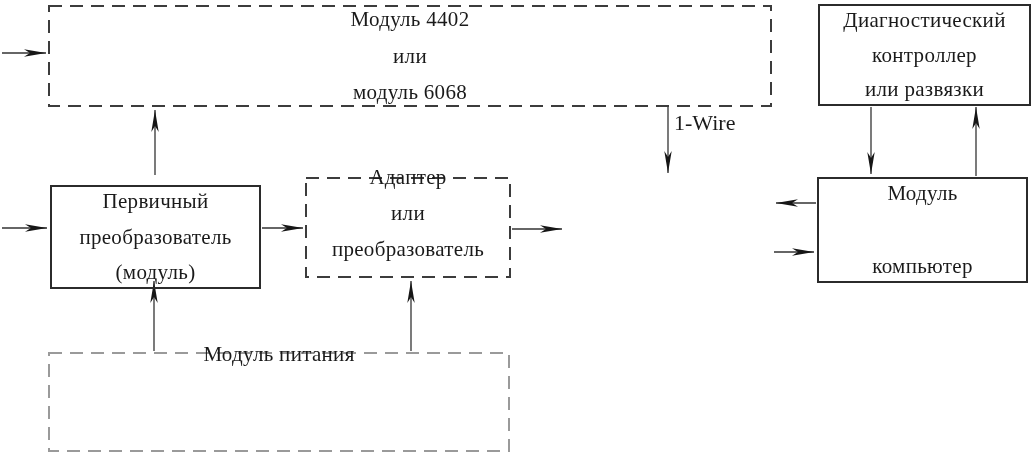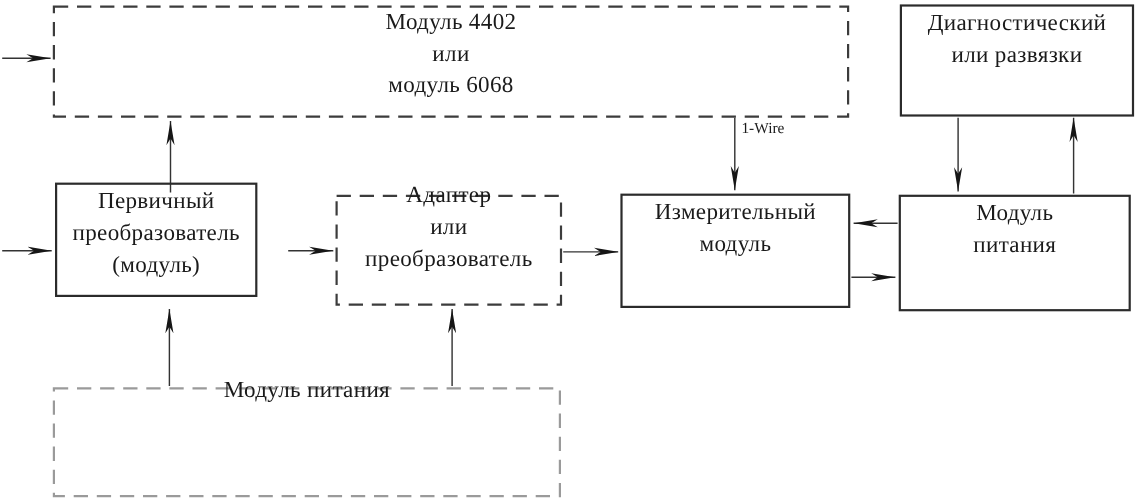--- a/index.html
+++ b/index.html
@@ -14,32 +14,32 @@
   .layer {
     position: absolute;
     left: 0; top: 0;
     width: 1034px; height: 457px;
   }
   .box {
     position: absolute;
     box-sizing: border-box;
     display: flex;
     flex-direction: column;
-    justify-content: flex-start;
+    justify-content: space-between;
     align-items: center;
     text-align: center;
     font-size: 21px;
     line-height: 29px;
     letter-spacing: 0.3px;
     color: var(--text, #1a1a1a);
   }
   .solid { border: 2px solid var(--box_border, #2b2b2b); }
   .wire-label {
     position: absolute;
-    font-size: 14px;
+    font-size: 22px;
     color: var(--text, #1a1a1a);
     white-space: nowrap;
   }
 </style>
 </head>
 <body>
 
 <div class="canvas">
 
   <svg class="layer" width="1034" height="457" viewBox="0 0 1034 457">
@@ -68,43 +68,40 @@
   </svg>
 
   <div class="box" style="left:48px;top:5px;width:724px;height:102px">
     <div>Модуль 4402</div>
     <div>или</div>
     <div>модуль 6068</div>
   </div>
 
   <div class="box solid" style="left:818px;top:4px;width:213px;height:102px">
     <div>Диагностический</div>
+    <div>контроллер</div>
     <div>или развязки</div>
   </div>
 
-  <div class="box solid" style="left:50px;top:166px;width:184px;height:104px">
+  <div class="box solid" style="left:50px;top:185px;width:211px;height:104px">
     <div>Первичный</div>
     <div>преобразователь</div>
     <div>(модуль)</div>
   </div>
 
   <div class="box" style="left:305px;top:163px;width:206px;height:101px">
     <div>Адаптер</div>
     <div>или</div>
     <div>преобразователь</div>
   </div>
 
-  <div class="box solid" style="left:564px;top:176px;width:209px;height:104px">
-    <div>Измерительный</div>
-    <div>модуль</div>
-  </div>
 
   <div class="box solid" style="left:817px;top:177px;width:211px;height:106px">
     <div>Модуль</div>
-    <div>питания</div>
+    <div>компьютер</div>
   </div>
 
   <div class="box" style="left:48px;top:340px;width:462px;height:100px">
     <div>Модуль питания</div>
   </div>
 
   <div class="wire-label" style="left:674px;top:110px">1-Wire</div>
 
 </div>
 

